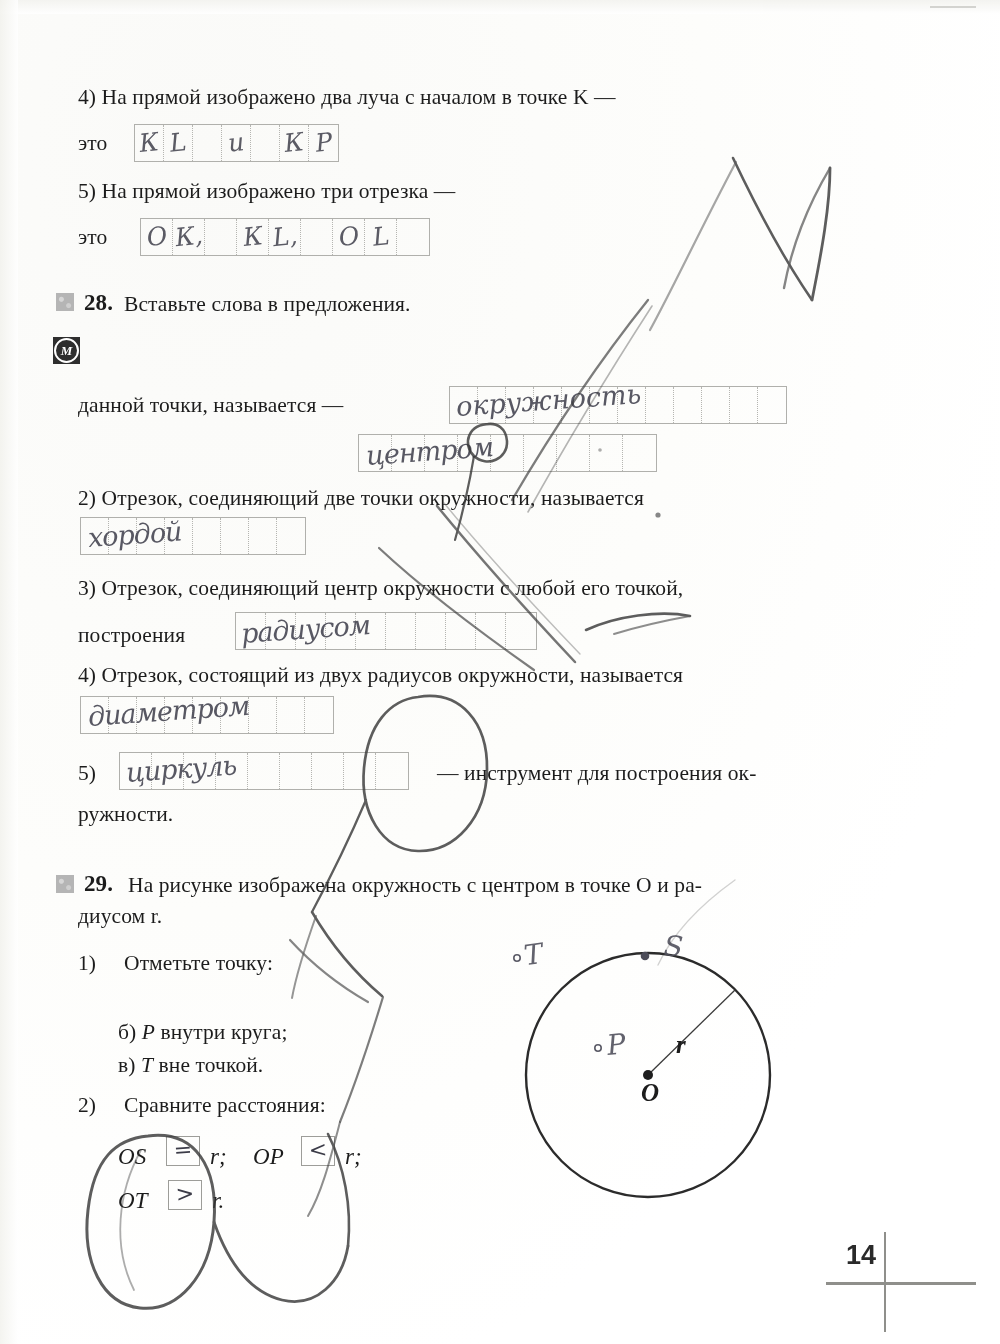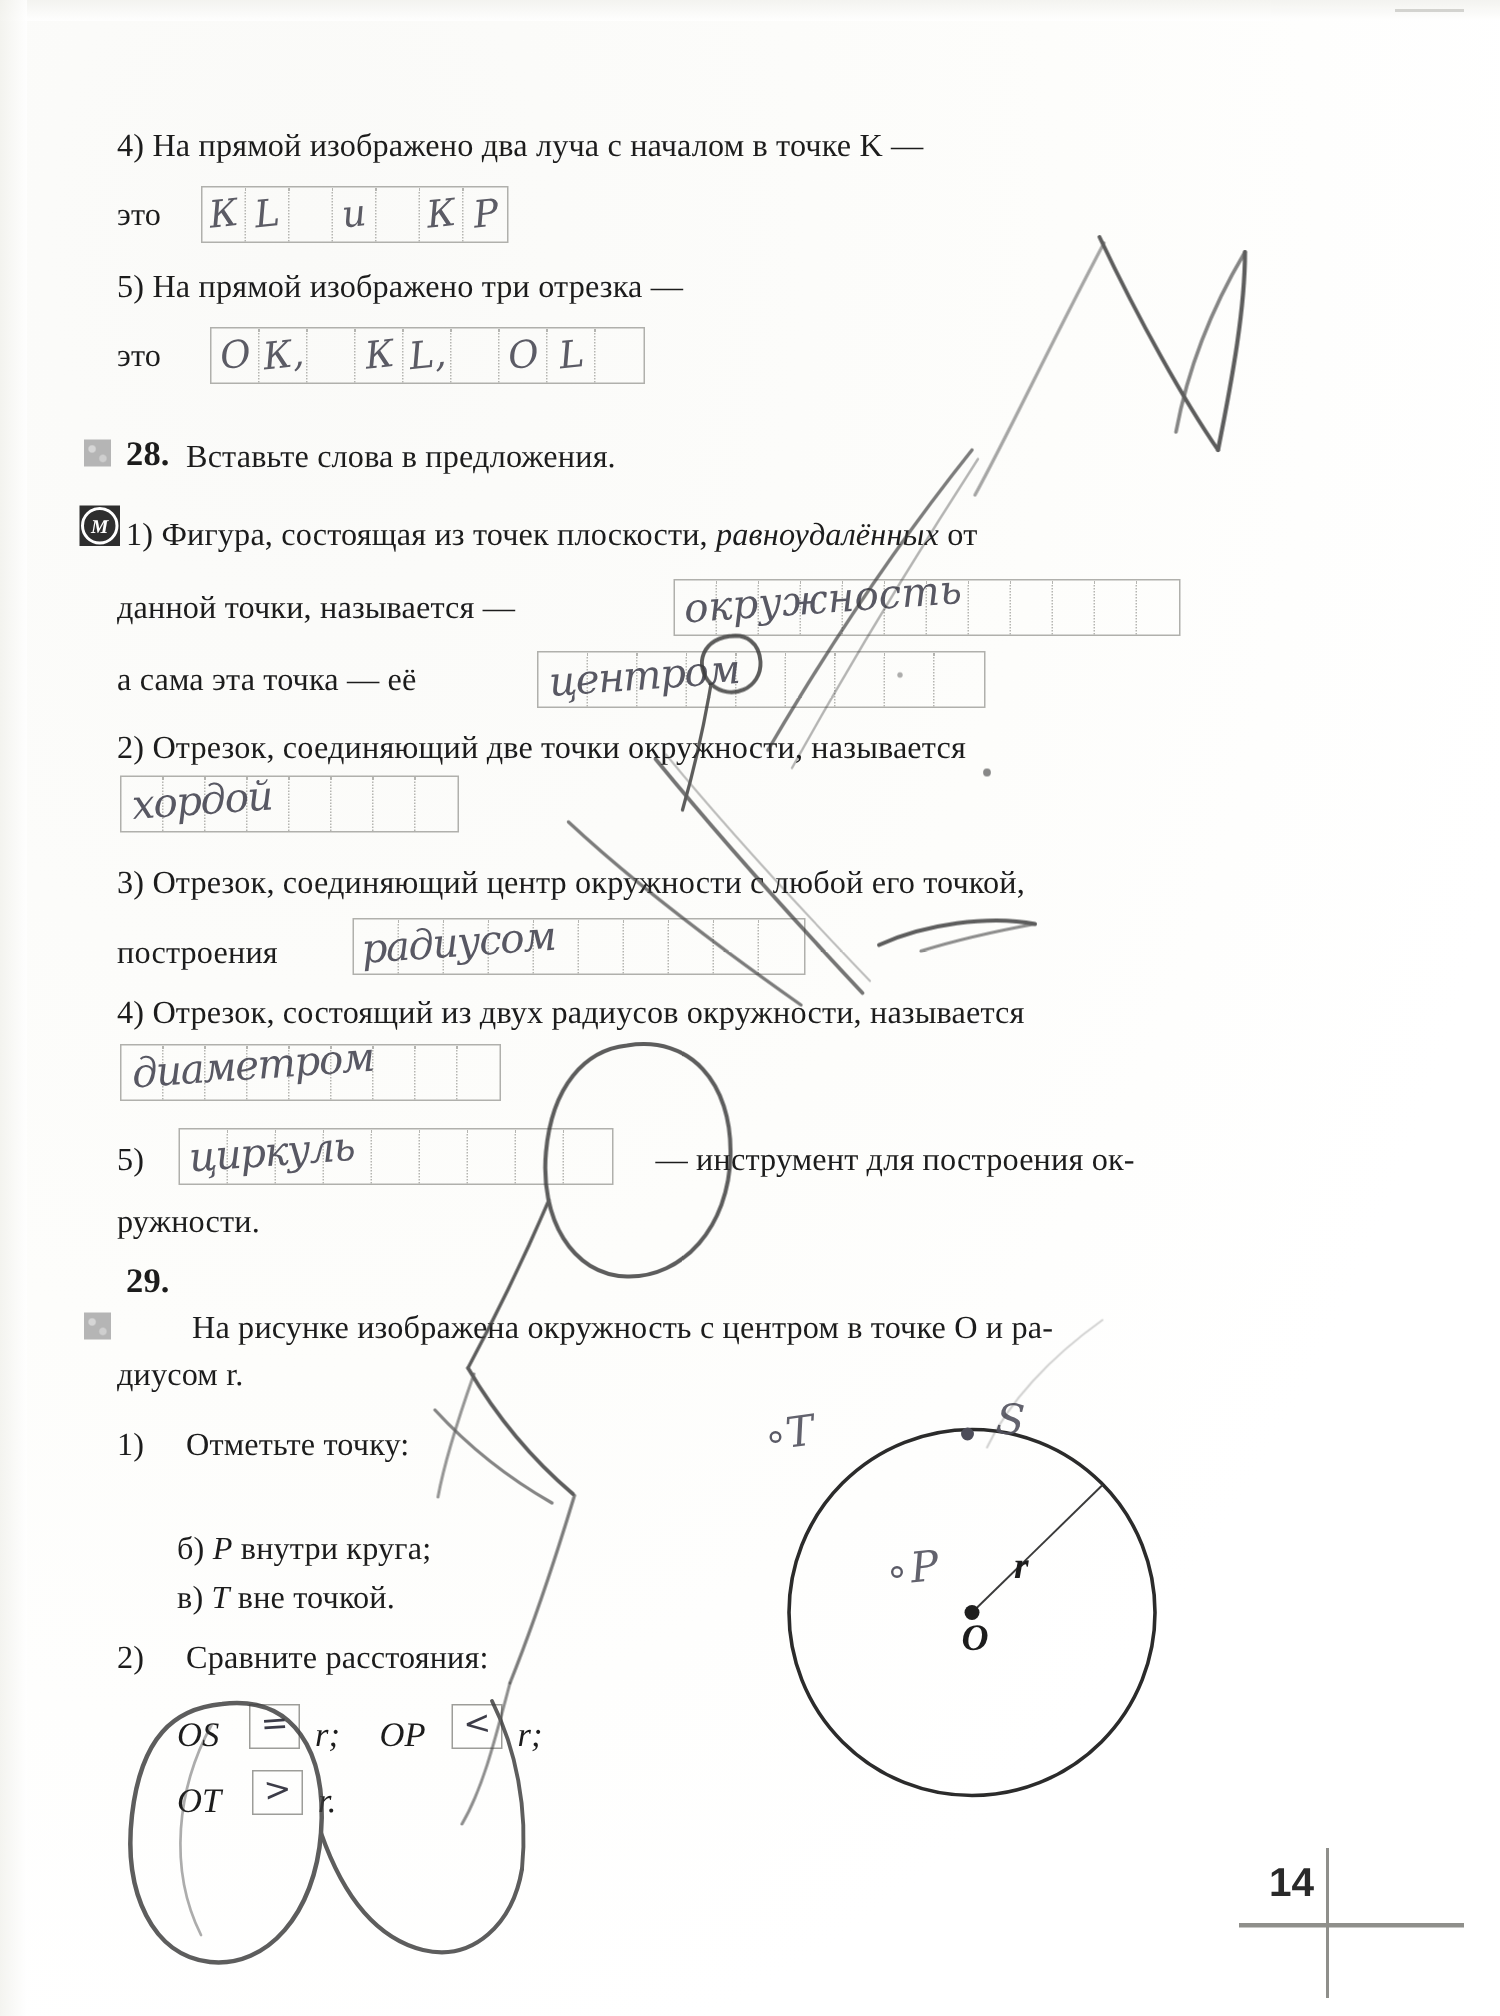--- a/index.html
+++ b/index.html
@@ -218,46 +218,39 @@
     </div>
 
   <div class="sqbullet" style="left:56px;top:293px;"></div>
   <div class="line num-bold" style="left:84px;top:288px;">28.</div>
   <div class="line" style="left:124px;top:289px;">Вставьте слова в предложения.</div>
 
   <div class="mbadge" style="left:53px;top:337px;">
     <div class="ring">M</div>
   </div>
 
-  <div class="line" style="left:84px;top:341px;">
-    <span>1)</span>
-    <span>Фигура,  состоящая  из  точек  плоскости,</span>
-    <span class="ital">равноудалённых</span>
-    <span>от</span>
-  </div>
 
   <div class="line" style="left:78px;top:390px;">данной точки, называется —</div>
 
   <div class="grid" id="grid-28-1" style="left:449px;top:386px;height:36px;">
       <div class="cell" style="width: 28px;"></div>
       <div class="cell" style="width: 28px;"></div>
       <div class="cell" style="width: 28px;"></div>
       <div class="cell" style="width: 28px;"></div>
       <div class="cell" style="width: 28px;"></div>
       <div class="cell" style="width: 28px;"></div>
       <div class="cell" style="width: 28px;"></div>
       <div class="cell" style="width: 28px;"></div>
       <div class="cell" style="width: 28px;"></div>
       <div class="cell" style="width: 28px;"></div>
       <div class="cell" style="width: 28px;"></div>
       <div class="cell" style="width: 28px;"></div>
     </div>
   <div class="hwword" style="left:456px;top:391px;font-size:27px;letter-spacing:0px;">окружность</div>
 
-  <div class="line" style="left:78px;top:438px;">а сама эта точка — её</div>
 
   <div class="grid" id="grid-28-1b" style="left:358px;top:434px;height:36px;">
       <div class="cell" style="width: 33px;"></div>
       <div class="cell" style="width: 33px;"></div>
       <div class="cell" style="width: 33px;"></div>
       <div class="cell" style="width: 33px;"></div>
       <div class="cell" style="width: 33px;"></div>
       <div class="cell" style="width: 33px;"></div>
       <div class="cell" style="width: 33px;"></div>
       <div class="cell" style="width: 33px;"></div>
@@ -327,21 +320,21 @@
       <div class="cell" style="width: 32px;"></div>
       <div class="cell" style="width: 32px;"></div>
       <div class="cell" style="width: 32px;"></div>
       <div class="cell" style="width: 32px;"></div>
     </div>
   <div class="hwword" style="left:126px;top:757px;font-size:27px;">циркуль</div>
   <div class="line" style="left:437px;top:758px;">— инструмент  для  построения  ок-</div>
   <div class="line" style="left:78px;top:799px;">ружности.</div>
 
   <div class="sqbullet" style="left:56px;top:875px;"></div>
-  <div class="line num-bold" style="left:84px;top:839px;">29.</div>
+  <div class="line num-bold" style="left:84px;top:869px;">29.</div>
   <div class="line" style="left:128px;top:870px;">На рисунке изображена окружность с центром в точке O  и ра-</div>
   <div class="line" style="left:78px;top:901px;">диусом r.</div>
 
   <div class="line" style="left:78px;top:948px;">1)</div>
   <div class="line" style="left:124px;top:948px;">Отметьте точку:</div>
 
   <div class="line" style="left:118px;top:1017px;">
     <span>б)</span>
     <span class="ital">P</span>
     <span>внутри круга;</span>

